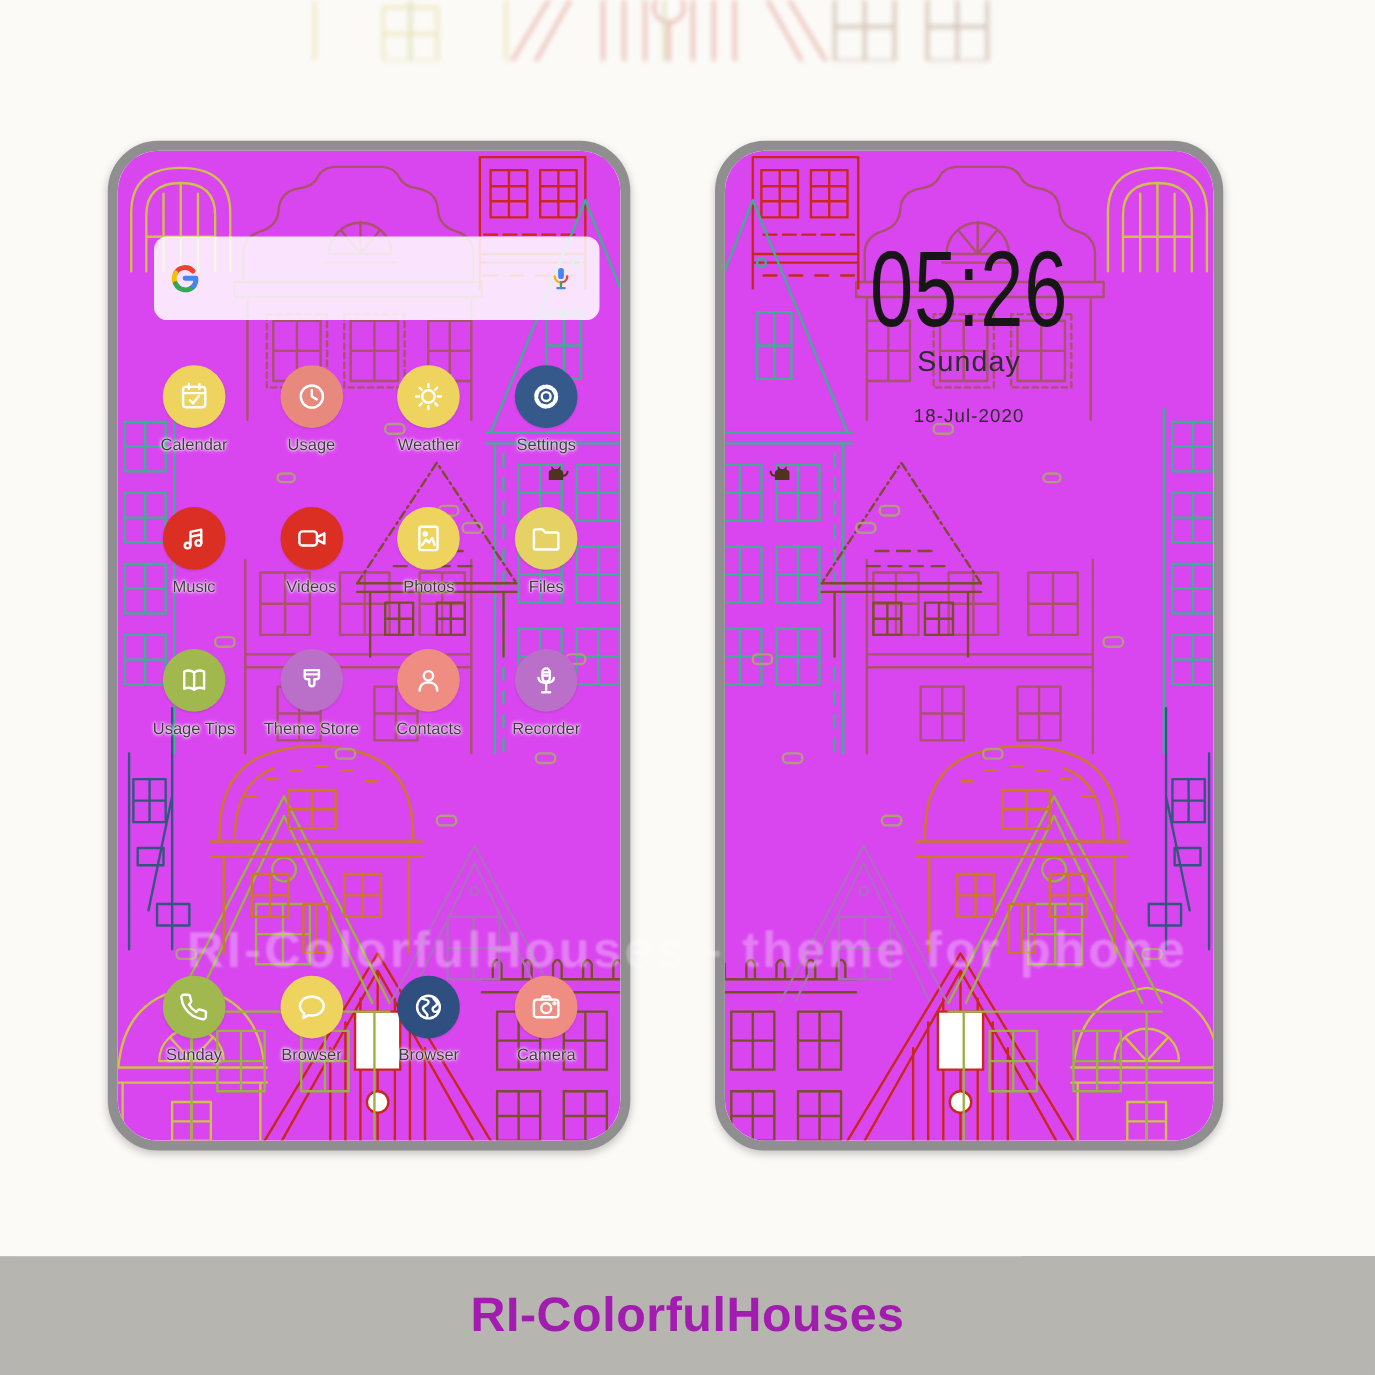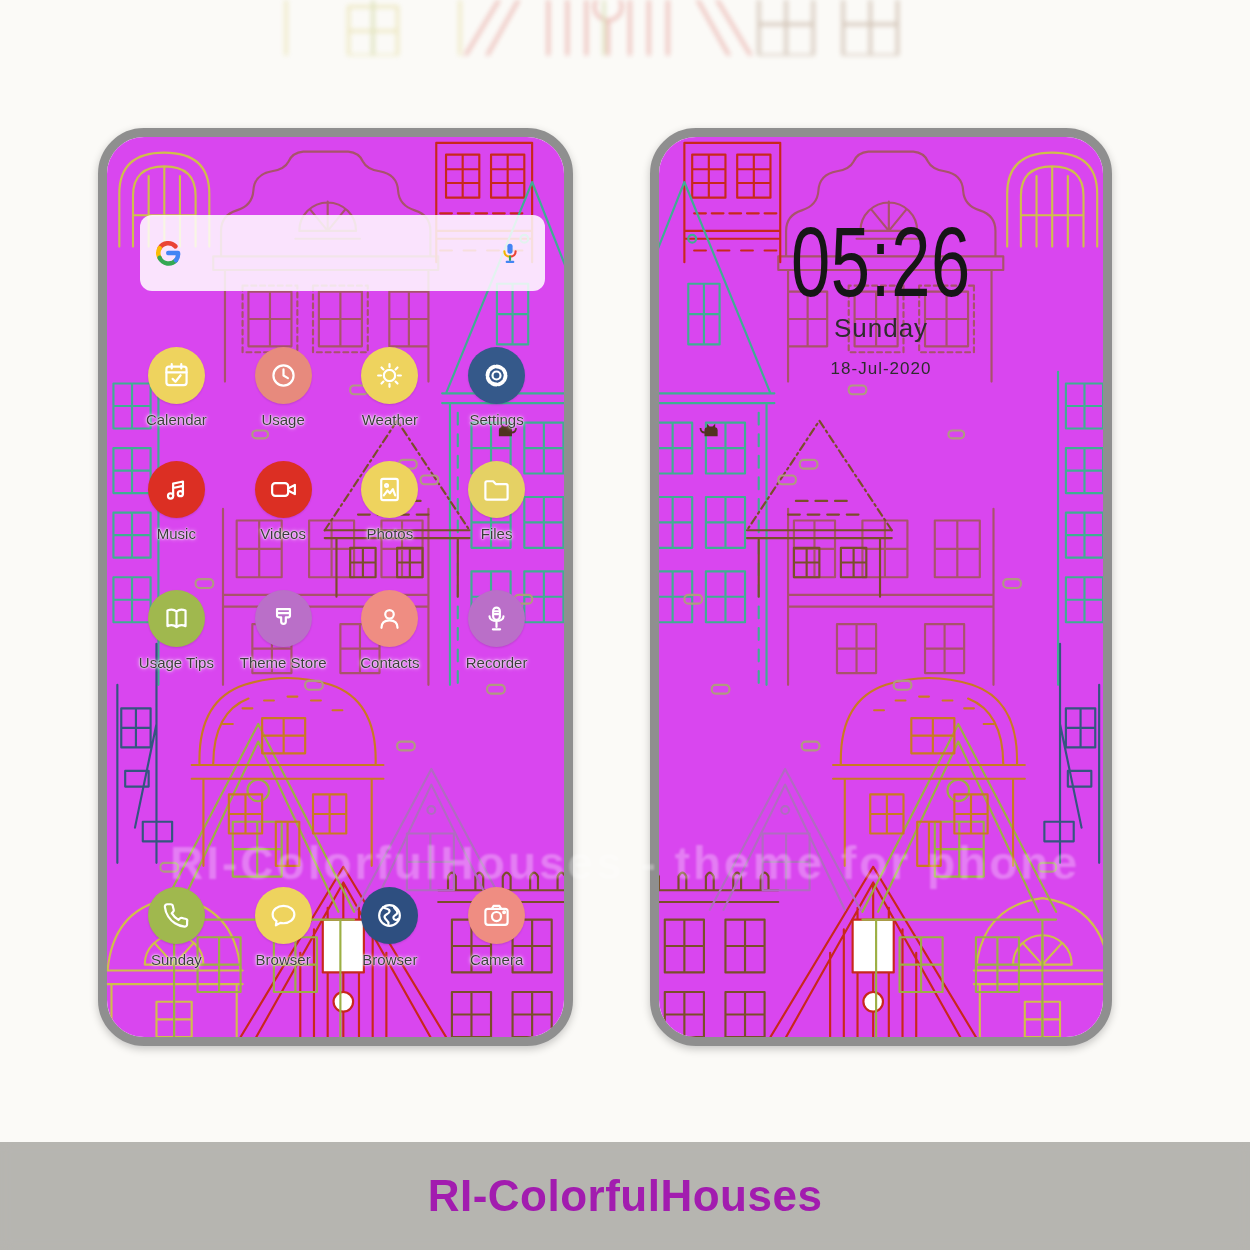--- a/index.html
+++ b/index.html
@@ -30,21 +30,21 @@
           box-shadow:0 1px 2px rgba(0,0,0,.12);}
   .circle svg{width:31px;height:31px;display:block;}
   .applabel{margin-top:7px;font-size:15px;color:#3b3b3b;white-space:nowrap;
             text-shadow:0 0 4px #fff,0 0 2px #fff,0 0 1px #fff;}
 
   
   .lock{position:absolute;left:0;right:0;top:84px;text-align:center;color:#161616;}
   .time{font-size:98px;line-height:.84;font-weight:400;letter-spacing:1px;
         transform:scaleX(.72);transform-origin:50% 0;}
   .day{margin-top:10px;font-size:26px;color:#2d2d2d;letter-spacing:1px;}
-  .date{margin-top:15px;font-size:17px;color:#2d2d2d;letter-spacing:1px;}
+  .date{margin-top:25px;font-size:17px;color:#2d2d2d;letter-spacing:1px;}
 
   
   .watermark{position:absolute;left:0;right:0;top:836px;text-align:center;z-index:20;
              font-size:46px;font-weight:bold;letter-spacing:3px;color:rgba(255,255,255,.30);
              filter:blur(1.2px);pointer-events:none;}
   .banner{position:absolute;left:0;right:0;top:1142px;height:108px;z-index:30;
           background:rgba(125,123,119,.55);backdrop-filter:blur(6px);
           display:flex;align-items:center;justify-content:center;}
   .banner span{font-size:44px;font-weight:bold;color:#a21caf;letter-spacing:.5px;}
 </style>
@@ -144,21 +144,21 @@
             <rect x="9.6" y="3.4" width="4.8" height="9.2" rx="2.4" fill="#4285F4" stroke="none"></rect>
             <path d="M6.8,10.4 C6.8,13.4 9,15.4 12,15.4" stroke="#F4B400"></path>
             <path d="M12,15.4 C15,15.4 17.2,13.4 17.2,10.4" stroke="#EA4335"></path>
             <path d="M12,15.4 V18.4" stroke="#34A853"></path>
             <path d="M9,20.2 H15" stroke="#4285F4"></path>
           </svg>
         </span>
       </div>
 
       <div class="grid" id="app-grid">
-          <div class="icon-row" style="top: 210px; align-items: flex-end;">
+          <div class="icon-row" style="top: 195px; align-items: flex-end;">
             <div class="app">
               <div class="circle" style="background: rgb(238, 211, 94);">
                 <svg viewBox="0 0 24 24" fill="none" stroke="#ffffff" stroke-width="1.7" stroke-linecap="round" stroke-linejoin="round">
                   <rect x="4.2" y="5.2" width="15.6" height="14.3" rx="2"></rect>
                   <path d="M4.2,9.6 H19.8 M8.3,3.2 V6.6 M15.7,3.2 V6.6 M9,14.6 L11.2,16.8 L15.2,11.8"></path>
                 </svg>
               </div>
               <div class="applabel">Calendar</div>
             </div>
             <div class="app">

